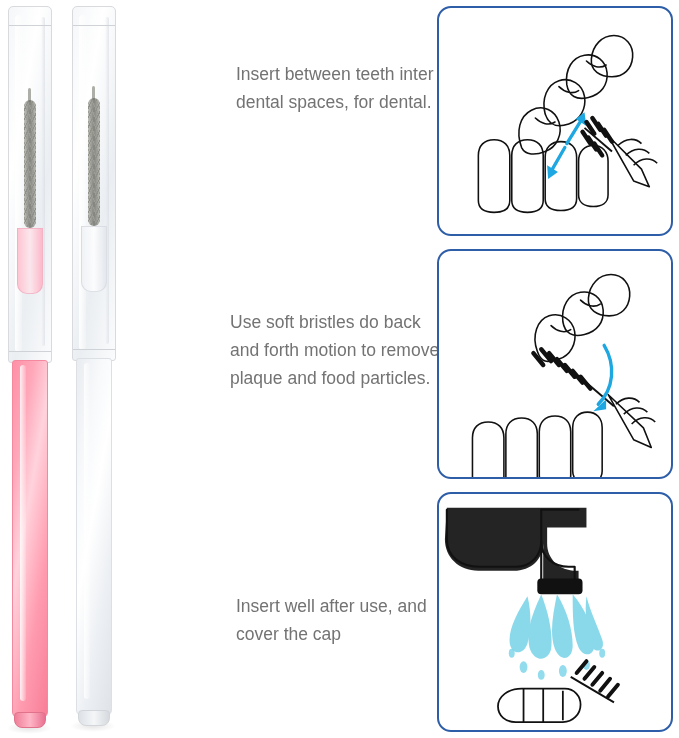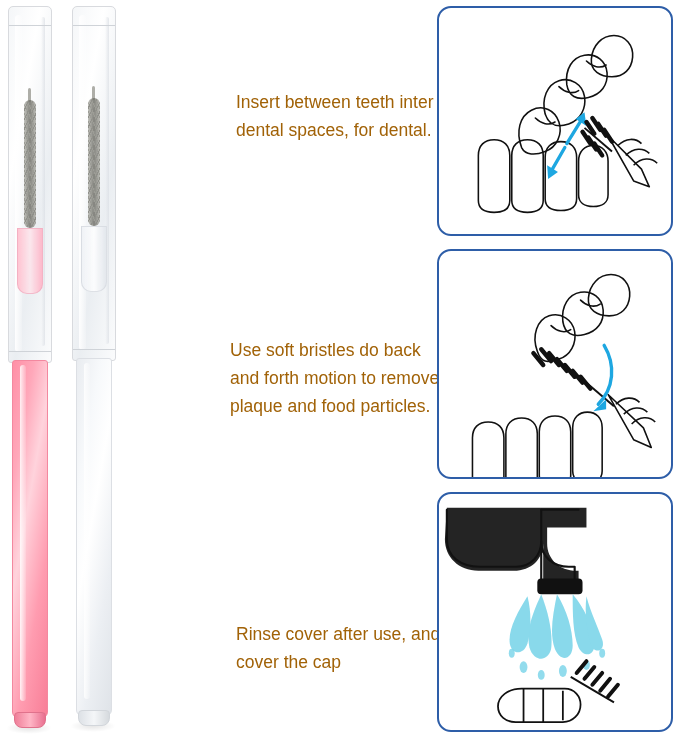--- a/index.html
+++ b/index.html
@@ -167,25 +167,24 @@
   }
   .shadow {
     position: absolute;
     border-radius: 50%;
     background: radial-gradient(ellipse at center, rgba(0,0,0,.10), rgba(0,0,0,0) 70%);
   }
 
   
   .step-text {
     position: absolute;
-    color: #a16207;
+    color: #737373;
     font-size: 17.5px;
     line-height: 28px;
     width: 210px;
-    margin-top: 28px;
   }
   #text1 { left: 236px; top: 60px; }
   #text2 { left: 230px; top: 308px; }
   #text3 { left: 236px; top: 592px; }
 
   
   .panel {
     position: absolute;
     left: 437px;
     width: 236px;
@@ -238,21 +237,21 @@
       <div class="neck"></div>
       <div class="handle">
         <div class="handle-gloss"></div>
       </div>
       <div class="handle-end"></div>
     </div>
   </div>
 
   <div class="step-text" id="text1">Insert between teeth inter dental spaces, for dental.</div>
   <div class="step-text" id="text2">Use soft bristles do back and forth motion to remove plaque and food particles.</div>
-  <div class="step-text" id="text3">Rinse cover after use, and cover the cap</div>
+  <div class="step-text" id="text3">Insert well after use, and cover the cap</div>
 
   <div class="panel" id="panel1">
     <svg viewBox="0 0 236 230">
       <g fill="none" stroke="#111" stroke-width="1.6" stroke-linejoin="round" stroke-linecap="round">
 
         <path d="M84,142 C78,126 82,110 94,104 C106,98 118,104 122,116 C126,128 120,142 108,146 C98,150 88,150 84,142 Z"></path>
         <path d="M108,108 C104,92 110,78 122,74 C134,70 146,78 148,90 C150,102 144,114 132,118 C120,122 112,120 108,108 Z"></path>
         <path d="M130,78 C128,62 136,50 148,48 C160,46 170,54 171,66 C172,78 165,88 152,91 C140,94 132,90 130,78 Z"></path>
         <path d="M155,52 C156,38 166,28 178,28 C190,28 198,38 197,50 C196,62 188,70 176,70 C164,70 154,64 155,52 Z"></path>
 

